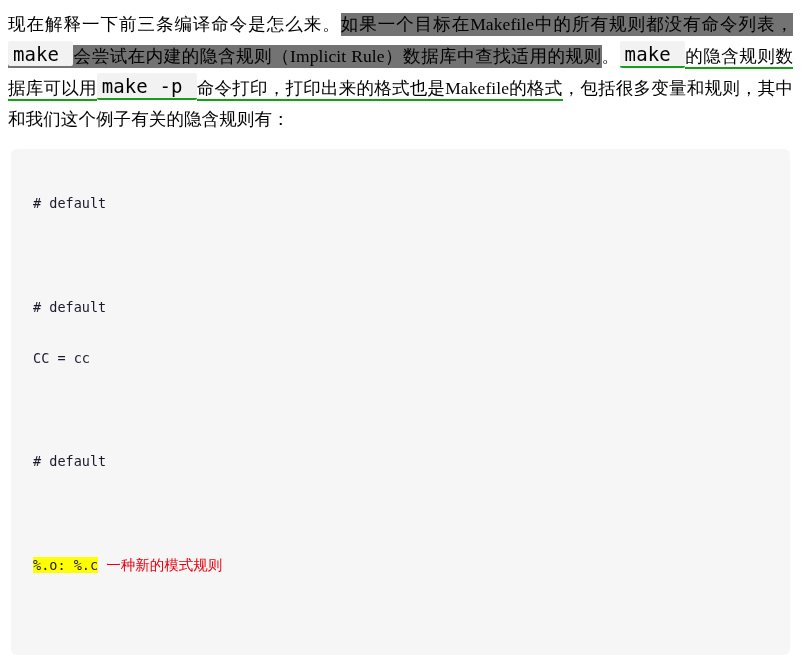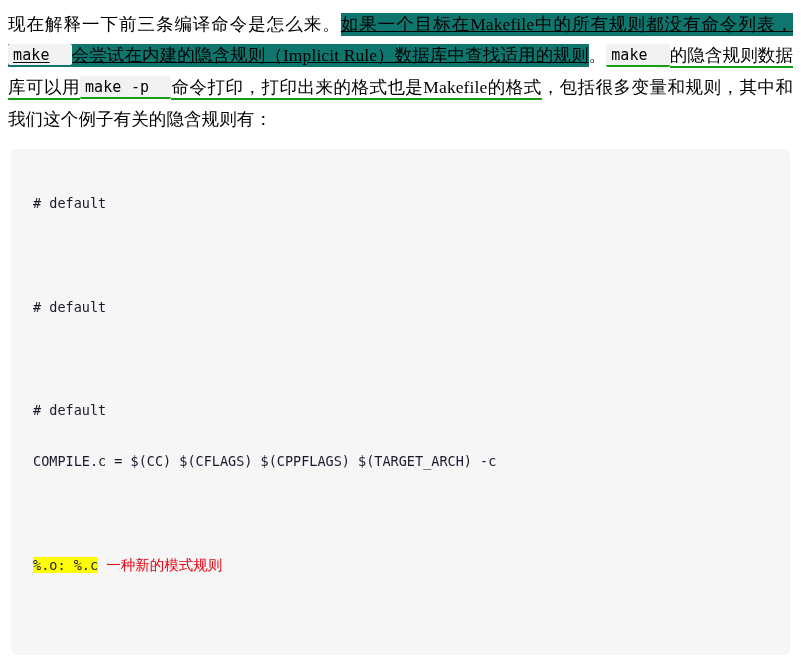--- a/index.html
+++ b/index.html
@@ -31,33 +31,32 @@
     letter-spacing: 0.1px;
     word-break: break-all;
     margin: 0;
   }
   .para.p1 {
     padding: 9px 8px 0 8px;
   }
 
   
   .hl {
-    background: #0f766e;
+    background: #737373;
     padding: 1px 0 2px 0;
     box-decoration-break: clone;
-    text-decoration: underline;
     -webkit-box-decoration-break: clone;
   }
 
   
   .code {
     font-family: "DejaVu Sans Mono", "Liberation Mono", monospace;
-    font-size: 15px;
+    font-size: 19px;
     background: #f2f2f2;
-    padding: 2px 22px 1px 5px;
+    padding: 2px 14px 1px 5px;
     border-radius: 2px;
     white-space: nowrap;
     position: relative;
     top: -1px;
   }
   .code.u {
     border-bottom: 2.5px solid #14a014;
   }
   
   .gu {
@@ -102,22 +101,22 @@
 <div class="page">
 
   <p class="para p1"><span>现在解释一下前三条编译命令是怎么来。</span><span class="hl">如果一个目标在Makefile中的所有规则都没有命令列表，</span><span class="hl"><span class="code">make</span></span><span class="hl">会尝试在内建的隐含规则（Implicit Rule）数据库中查找适用的规则</span><span>。</span><span class="code u">make</span><span class="gu">的隐含规则数据库可以用</span><span class="code u">make -p</span><span class="gu">命令打印，打印出来的格式也是Makefile的格式</span><span>，包括很多变量和规则，其中和我们这个例子有关的隐含规则有：</span></p>
 
   <div class="gap-a"></div>
 
   <div class="codeblock">
     <div class="ln"># default</div>
     <div class="ln blank"></div>
     <div class="ln"># default</div>
+    <div class="ln">CC = cc</div>
     <div class="ln blank"></div>
     <div class="ln"># default</div>
-    <div class="ln">COMPILE.c = $(CC) $(CFLAGS) $(CPPFLAGS) $(TARGET_ARCH) -c</div>
     <div class="ln blank"></div>
     <div class="ln"><span class="mark">%.o: %.c</span> <span class="note">一种新的模式规则</span></div>
     
     
   </div>
 
 </div>
 
 </body></html>

